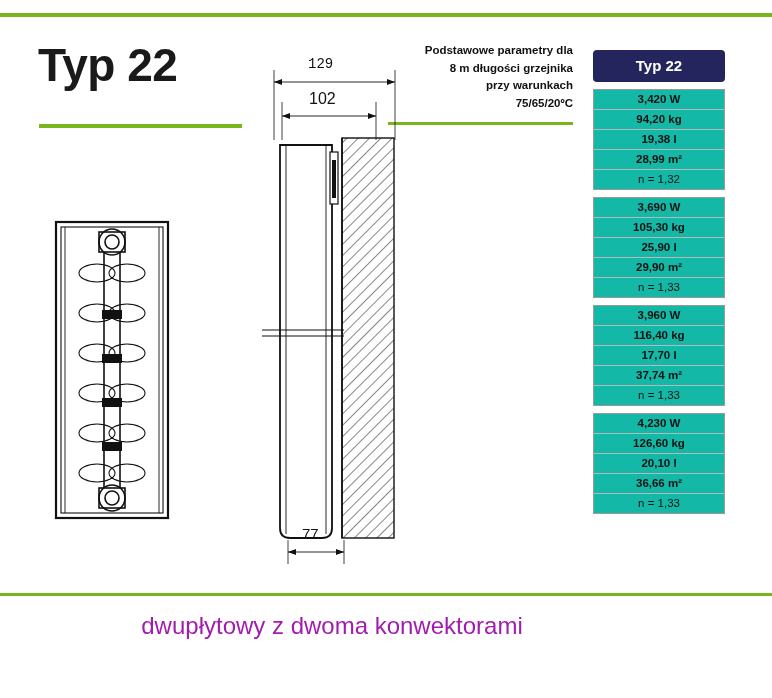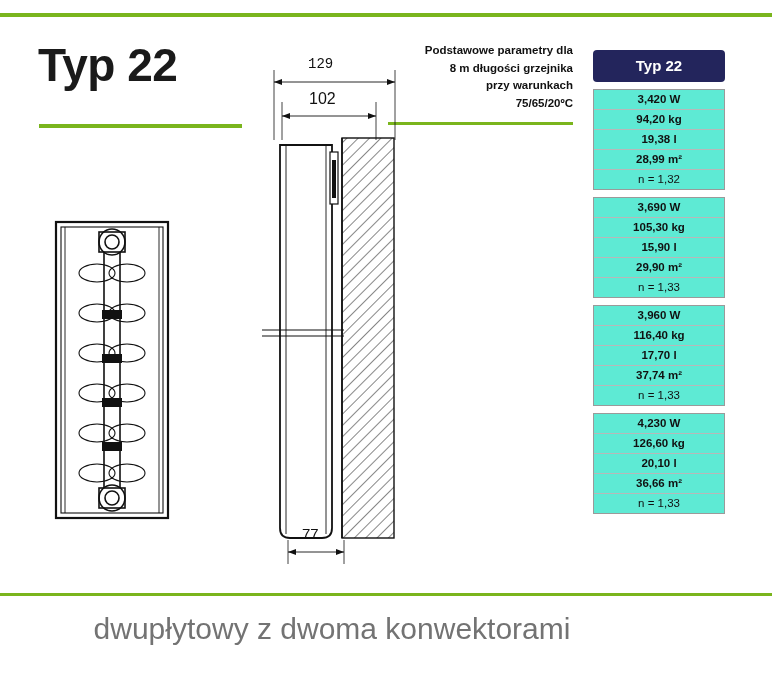--- a/index.html
+++ b/index.html
@@ -42,33 +42,33 @@
   
   .table-wrap {
     position:absolute; left:593px; top:50px; width:132px;
   }
   .hdr {
     background:#23255c; color:#fff;
     font-size:15px; font-weight:bold;
     text-align:center; padding:7px 0 8px;
     border-radius:4px;
   }
-  .grp { margin-top:7px; border:1px solid #9a9a9a; background:#5eead4; }
+  .grp { margin-top:7px; border:1px solid #9a9a9a; background:#14b8a6; }
   .grp .cell {
     font-size:11.5px; color:#111; text-align:center;
     padding:3px 0 4px;
     border-bottom:1px solid #b8b8b8;
     font-weight:bold;
   }
   .grp .cell:last-child { border-bottom:none; }
   .grp .cell.light { font-weight:normal; }
   
   .caption {
     position:absolute; left:0; top:612px; width:664px;
-    text-align:center; font-size:30px; color:#737373;
+    text-align:center; font-size:24px; color:#a21caf;
   }
   
   .front-view { position:absolute; left:52px; top:218px; }
   .side-view { position:absolute; left:252px; top:40px; }
 </style>
 </head>
 <body>
 
 <div class="rule-top"></div>
 
@@ -187,21 +187,21 @@
     <div class="cell">3,420 W</div>
     <div class="cell">94,20 kg</div>
     <div class="cell">19,38 l</div>
     <div class="cell">28,99 m²</div>
     <div class="cell light">n = 1,32</div>
   </div>
 
   <div class="grp">
     <div class="cell">3,690 W</div>
     <div class="cell">105,30 kg</div>
-    <div class="cell">15,90 l</div>
+    <div class="cell">25,90 l</div>
     <div class="cell">29,90 m²</div>
     <div class="cell light">n = 1,33</div>
   </div>
 
   <div class="grp">
     <div class="cell">3,960 W</div>
     <div class="cell">116,40 kg</div>
     <div class="cell">17,70 l</div>
     <div class="cell">37,74 m²</div>
     <div class="cell light">n = 1,33</div>

